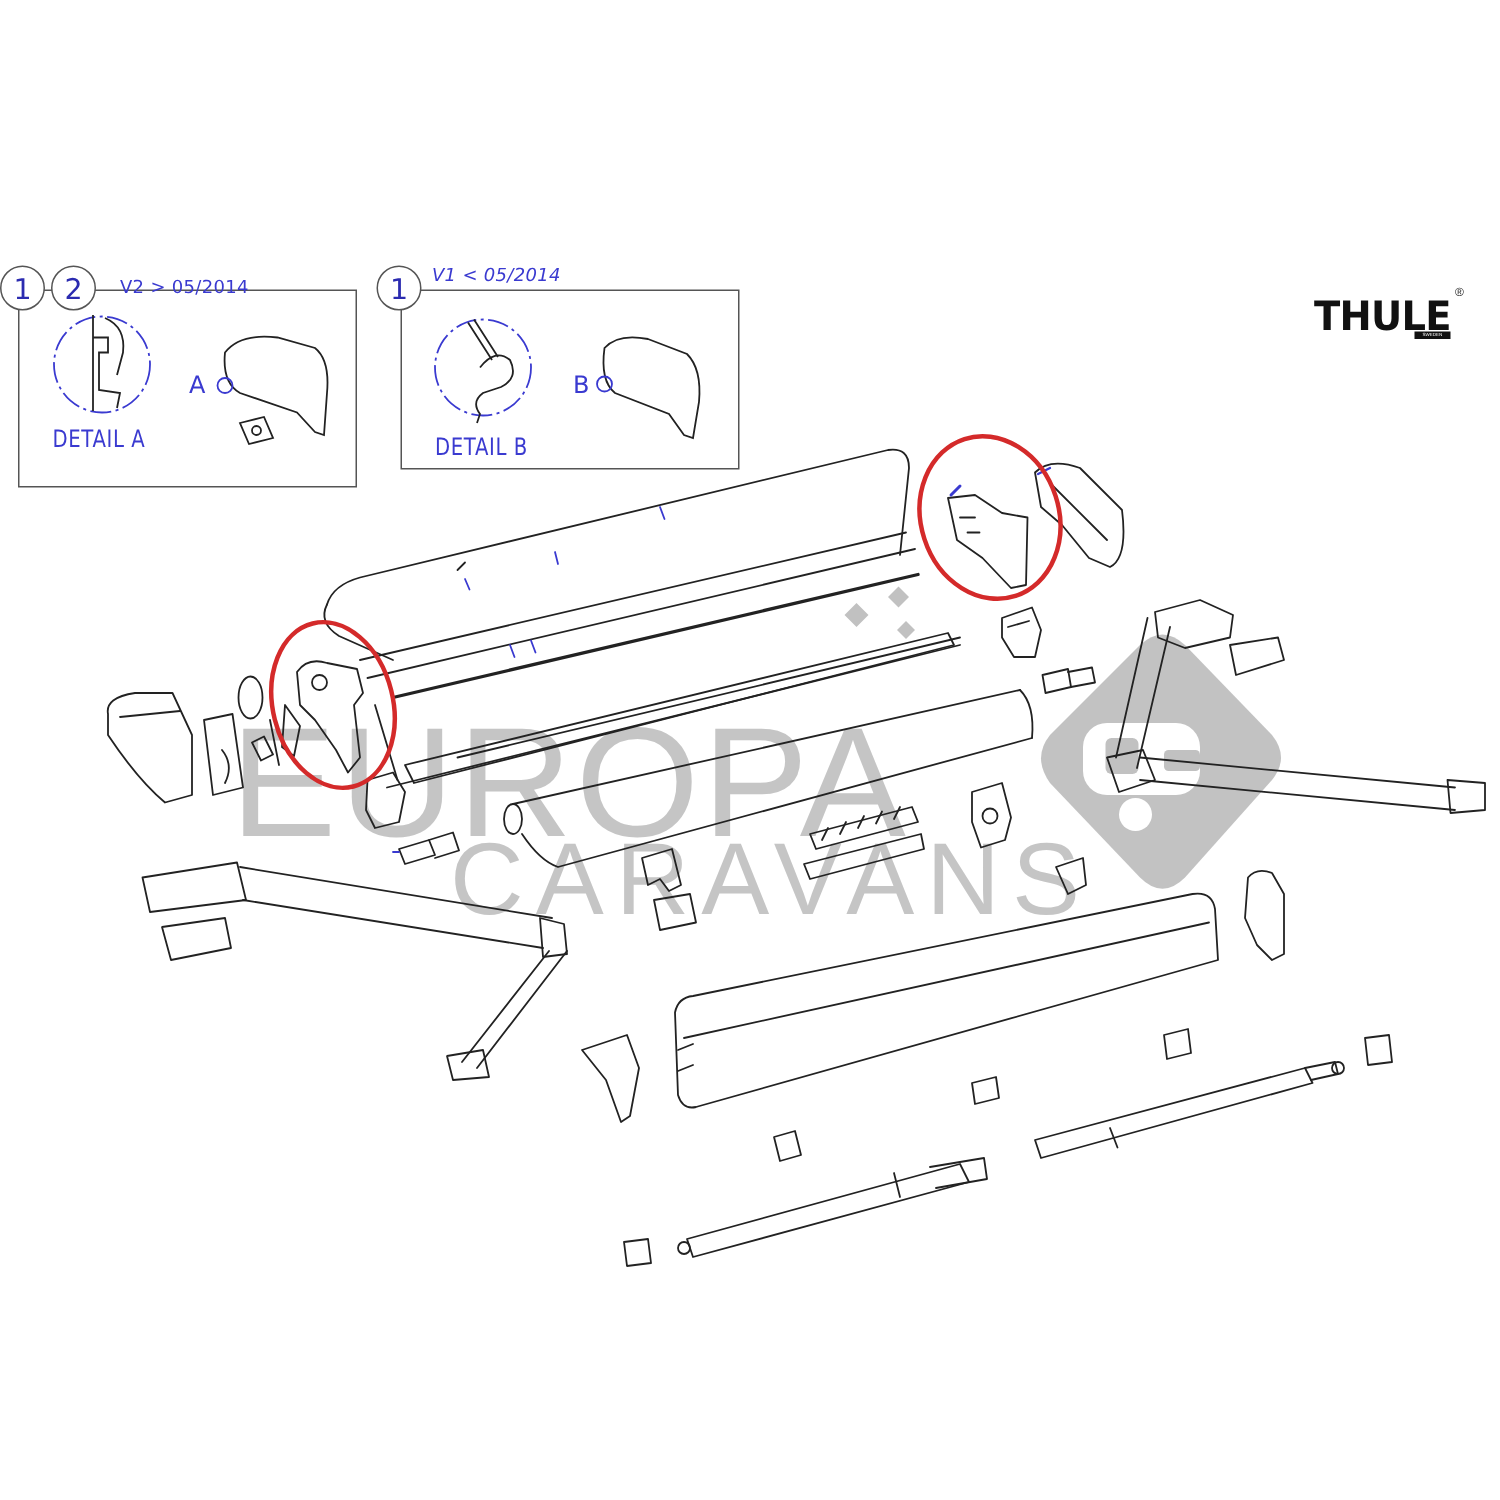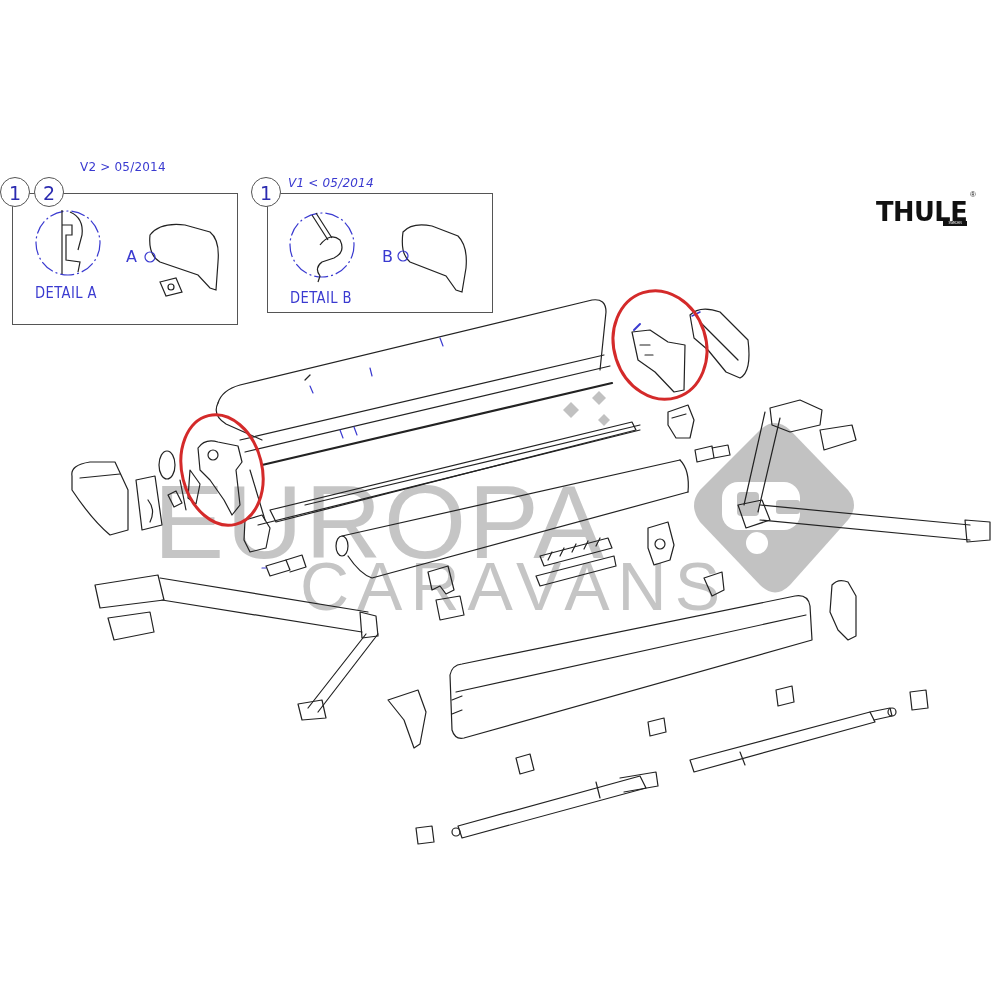--- a/index.html
+++ b/index.html
@@ -201,21 +201,21 @@
   </svg>
 
   <svg class="canvas" width="1000" height="1000" viewBox="0 0 1000 1000" style="position:absolute;left:0;top:0;" fill="none">
     <ellipse cx="222" cy="470" rx="40" ry="56" stroke="#d42a2a" stroke-width="3" transform="rotate(-14 222 470)"></ellipse>
     <ellipse cx="660" cy="345" rx="46" ry="55" stroke="#d42a2a" stroke-width="3" transform="rotate(-18 660 345)"></ellipse>
   </svg>
 
   <div class="detail-box" style="left:12px; top:193px; width:224px; height:130px;"></div>
   <div class="callout" style="left:0px; top:177px;">1</div>
   <div class="callout" style="left:34px; top:177px;">2</div>
-  <div class="version" style="left:80px; top:160px;">V2 &gt; 05/2014</div>
+  <div class="version" style="left:80px; top:184px;">V2 &gt; 05/2014</div>
   <svg width="240" height="160" viewBox="0 165 240 160" style="position:absolute; left:0; top:165px;" fill="none" stroke="#222" stroke-width="1.2">
     <circle cx="68" cy="243" r="32" stroke="#3a3ad0" stroke-dasharray="14 3 2 3"></circle>
     <path d="M62 210 L62 274 M62 225 L72 225 L72 235 L66 235 L66 260 L80 262 L78 272"></path>
     <path d="M70 212 Q84 218 82 235 L78 250"></path>
     <path d="M150 235 Q160 222 185 225 L210 232 Q220 240 218 262 L216 290 L210 288 L198 275 L160 262 Q148 255 150 235 Z"></path>
     <circle cx="150" cy="257" r="5" stroke="#3a3ad0"></circle>
     <path d="M160 282 L176 278 L182 292 L166 296 Z"></path>
     <circle cx="171" cy="287" r="3"></circle>
   </svg>
   <div class="detail-letter" style="left:126px; top:247px;">A</div>

